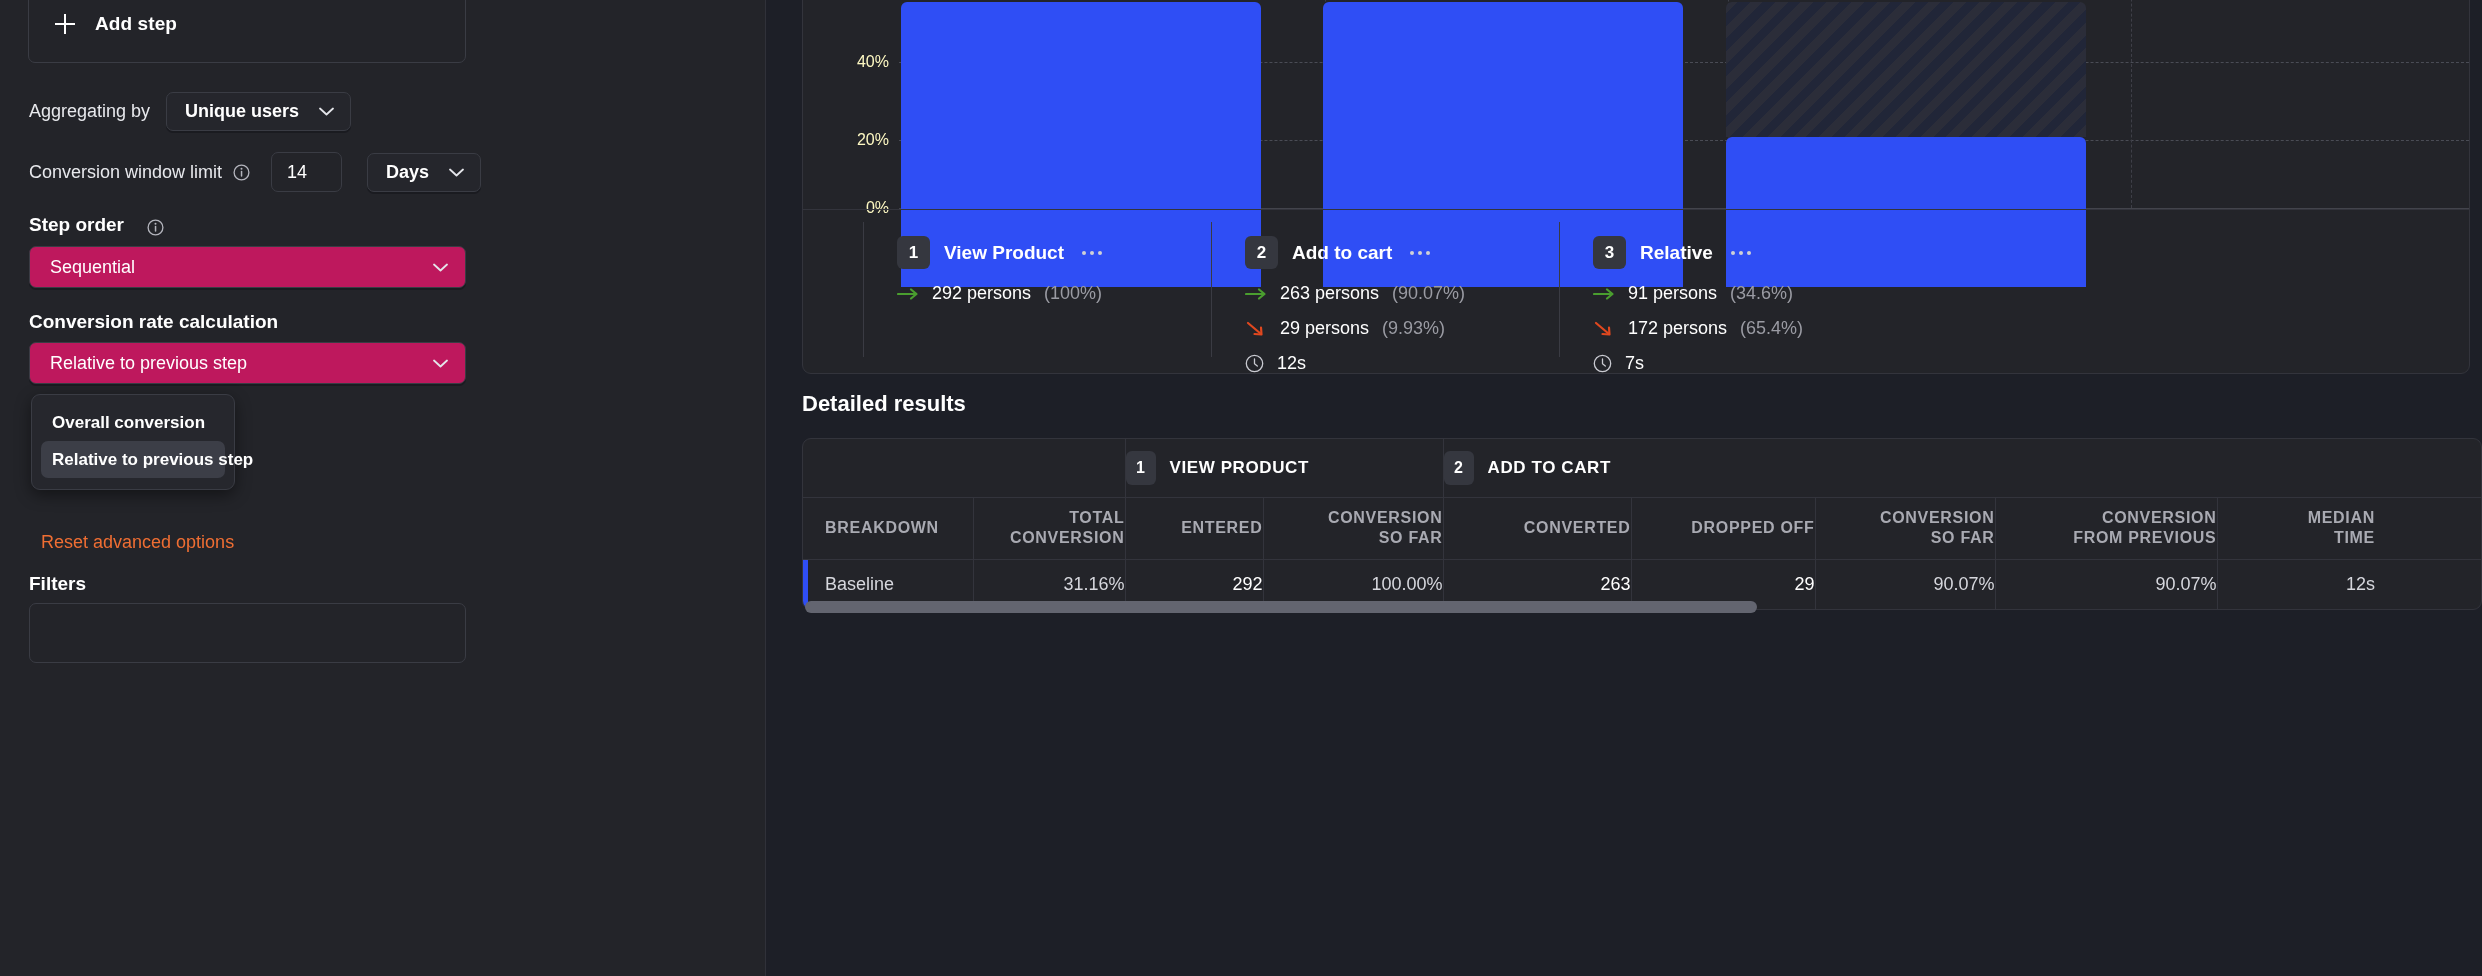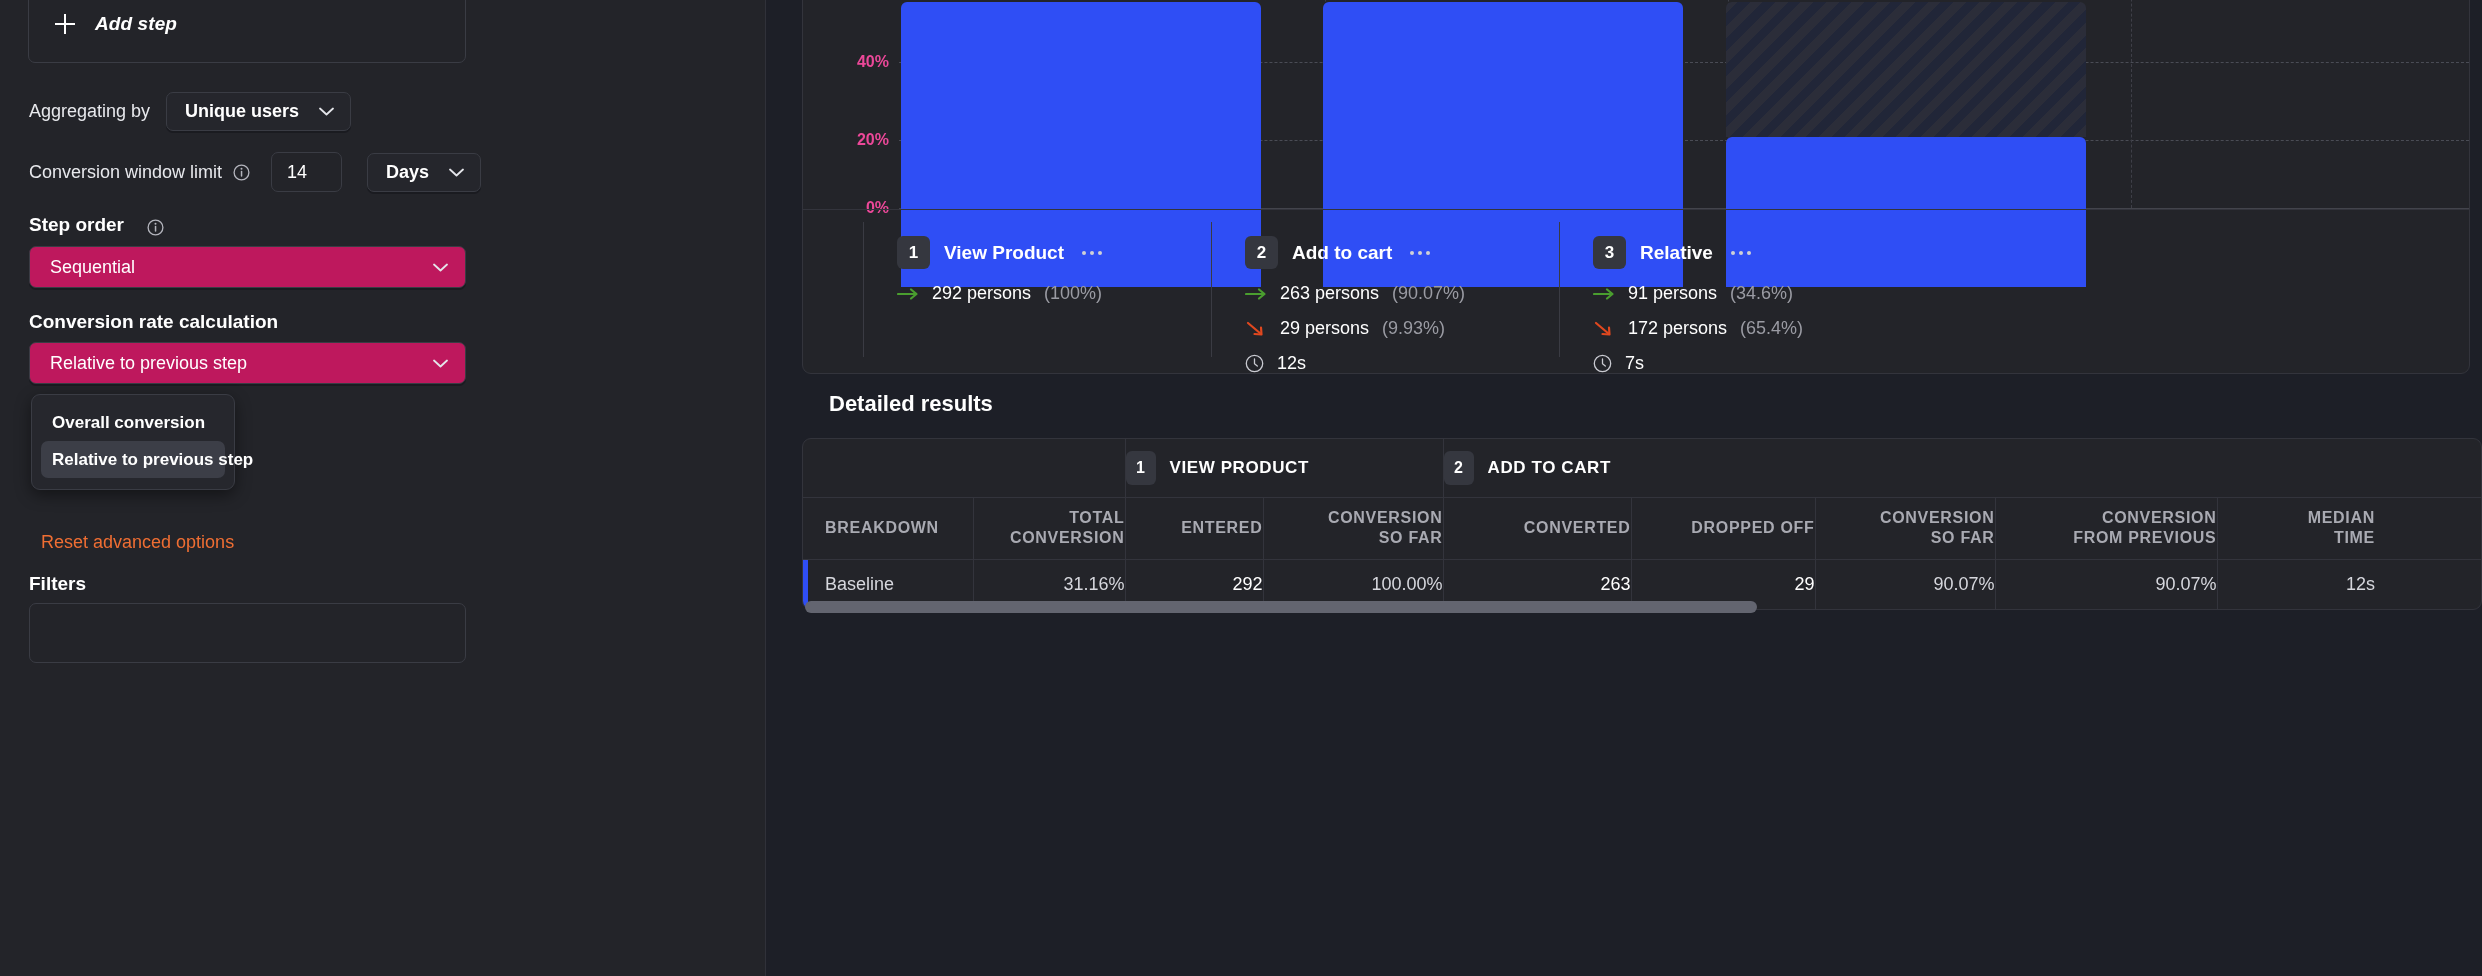--- a/index.html
+++ b/index.html
@@ -22,21 +22,21 @@
     position: absolute; left: 28px; top: -16px; width: 438px; height: 79px;
     border: 1px solid #3a3c44; border-radius: 7px;
     display: flex; align-items: center; padding-left: 26px; gap: 20px;
   }
   .plus-icon { width: 20px; height: 20px; position: relative; flex: none; }
   .plus-icon::before, .plus-icon::after {
     content: ""; position: absolute; background: #ffffff;
   }
   .plus-icon::before { left: 0; top: 9px; width: 20px; height: 2px; }
   .plus-icon::after { top: 0; left: 9px; height: 20px; width: 2px; }
-  .add-step-label { font-size: 19px; font-weight: 700; color: #fff; letter-spacing: .1px; font-style: italic; }
+  .add-step-label { font-size: 19px; font-weight: 700; color: #fff; letter-spacing: .1px; }
 
   .row-agg { position: absolute; left: 29px; top: 92px; display: flex; align-items: center; gap: 16px; }
   .plain-label { font-size: 18px; color: #e8e9ed; font-weight: 400; }
   .select-pill {
     border: 1px solid #3a3c44; border-radius: 7px; background: #25262c;
     height: 39px; display: inline-flex; align-items: center;
     padding: 0 16px 0 18px; gap: 20px;
     box-shadow: 0 2px 0 #1a1b20;
   }
   .select-pill .val { font-size: 18px; font-weight: 700; color: #fff; white-space: nowrap; }
@@ -92,22 +92,22 @@
   }
 
   
   .funnel-card {
     position: absolute; left: 802px; top: -78px; width: 1668px; height: 452px;
     background: #232429; border: 1px solid #33343c; border-radius: 9px;
   }
   .chart-area { position: absolute; left: 0; top: 0; right: 0; height: 364px; }
   .y-axis { position: absolute; left: 0; top: 0; width: 96px; height: 364px; }
   .y-tick {
-    position: absolute; right: 10px; font-size: 16px; font-weight: 700;
-    color: #ec4899; transform: translateY(-50%); white-space: nowrap;
+    position: absolute; right: 10px; font-size: 16px; font-weight: 400;
+    color: #fef9c3; transform: translateY(-50%); white-space: nowrap;
   }
   .gridline {
     position: absolute; left: 96px; right: 0; height: 0;
     border-top: 1px dashed #4a4c55;
   }
   .axis-base {
     position: absolute; left: 96px; right: 0; height: 0;
     border-top: 1px solid #43444c;
   }
   .vgrid {
@@ -156,21 +156,21 @@
   .step-metric {
     display: flex; align-items: center; gap: 13px; margin-top: 14px;
     font-size: 18px; color: #ffffff; white-space: nowrap; text-align: right;
   }
   .step-metric .pct { color: #9a9ba3; }
   .arr { width: 22px; height: 16px; flex: none; }
   .clock { width: 19px; height: 19px; flex: none; }
 
   
   .detailed-title {
-    position: absolute; left: 829px; top: 391px;
+    position: absolute; left: 802px; top: 391px;
     font-size: 22px; font-weight: 700; color: #ffffff;
   }
   .table-wrap {
     position: absolute; left: 802px; top: 438px; width: 1680px; height: 172px;
     border: 1px solid #33343c; border-radius: 9px; overflow: hidden;
     background: #232429;
   }
   table.results { border-collapse: collapse; table-layout: fixed; width: 1932px; }
   table.results td, table.results th { padding: 0; }
   .grp-row td {

